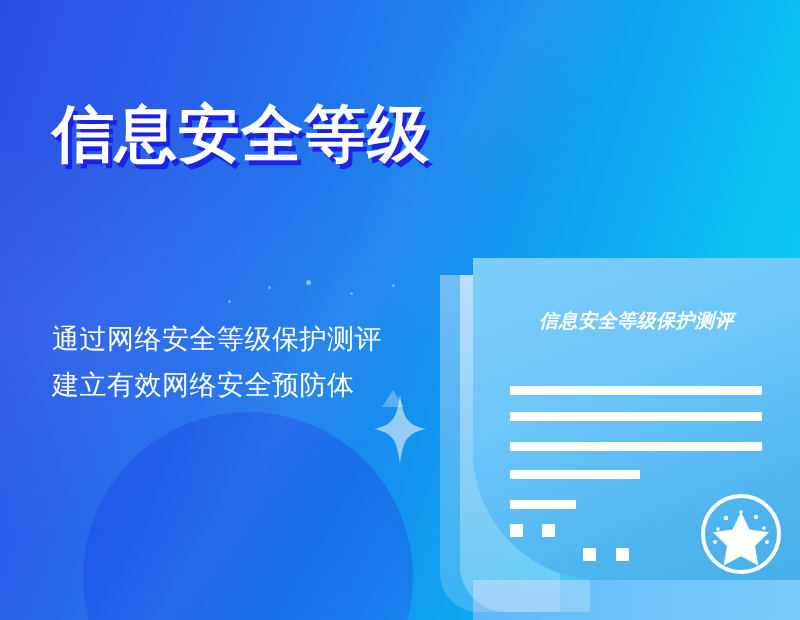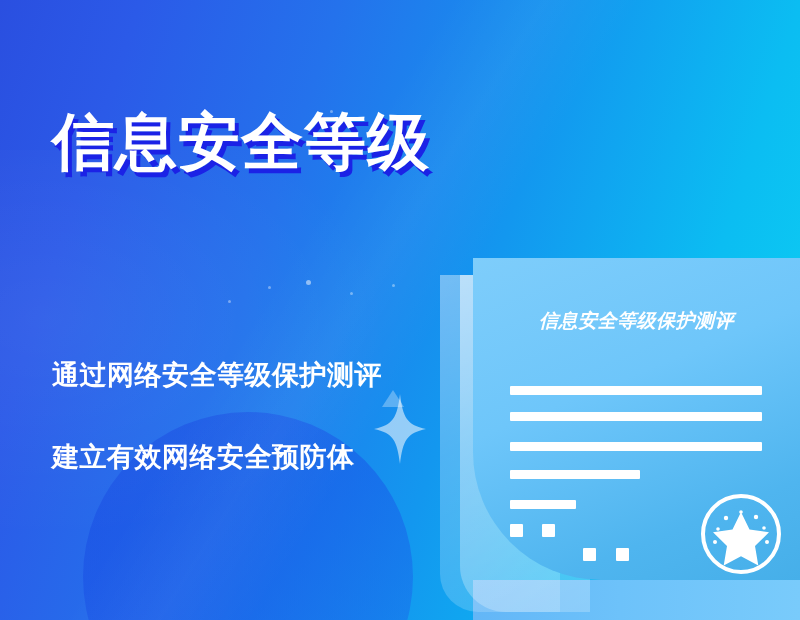--- a/index.html
+++ b/index.html
@@ -85,46 +85,44 @@
   }
   .dot.sm { width: 3px; height: 3px; background: rgba(255,255,255,0.38); }
   .dot.lg { width: 5px; height: 5px; background: rgba(255,255,255,0.5); }
 
   
   .headline {
     position: absolute;
     left: 52px;
     top: 92px;
     width: 520px;
-    margin-top: 8px;
   }
   .headline-line {
     font-size: 62px;
     line-height: 84px;
     font-weight: bold;
     color: #ffffff;
     letter-spacing: 1px;
     text-shadow: 4px 5px 0 #1b22e6;
     white-space: nowrap;
   }
 
   .subhead {
     position: absolute;
     left: 52px;
     top: 316px;
     width: 430px;
   }
   .subhead-line {
     font-size: 27px;
     line-height: 46px;
-    font-weight: bold;
+    font-weight: normal;
     color: #ffffff;
     letter-spacing: 0.5px;
     white-space: nowrap;
-    margin-top: 36px;
   }
 
   
   .cert-wrap {
     position: absolute;
     left: 415px;
     top: 250px;
     width: 385px;
     height: 370px;
     font-style: italic;

